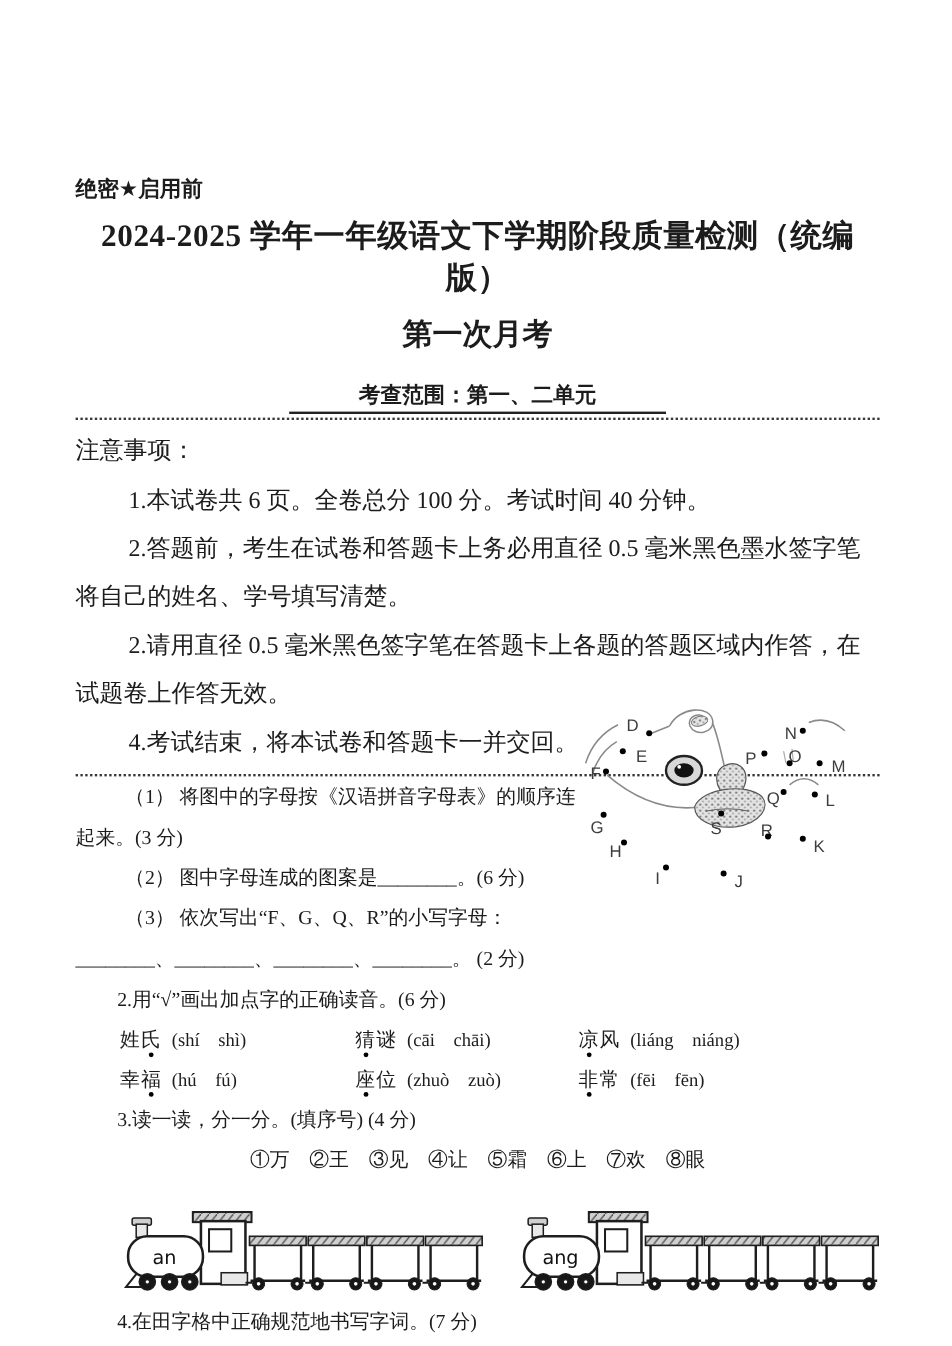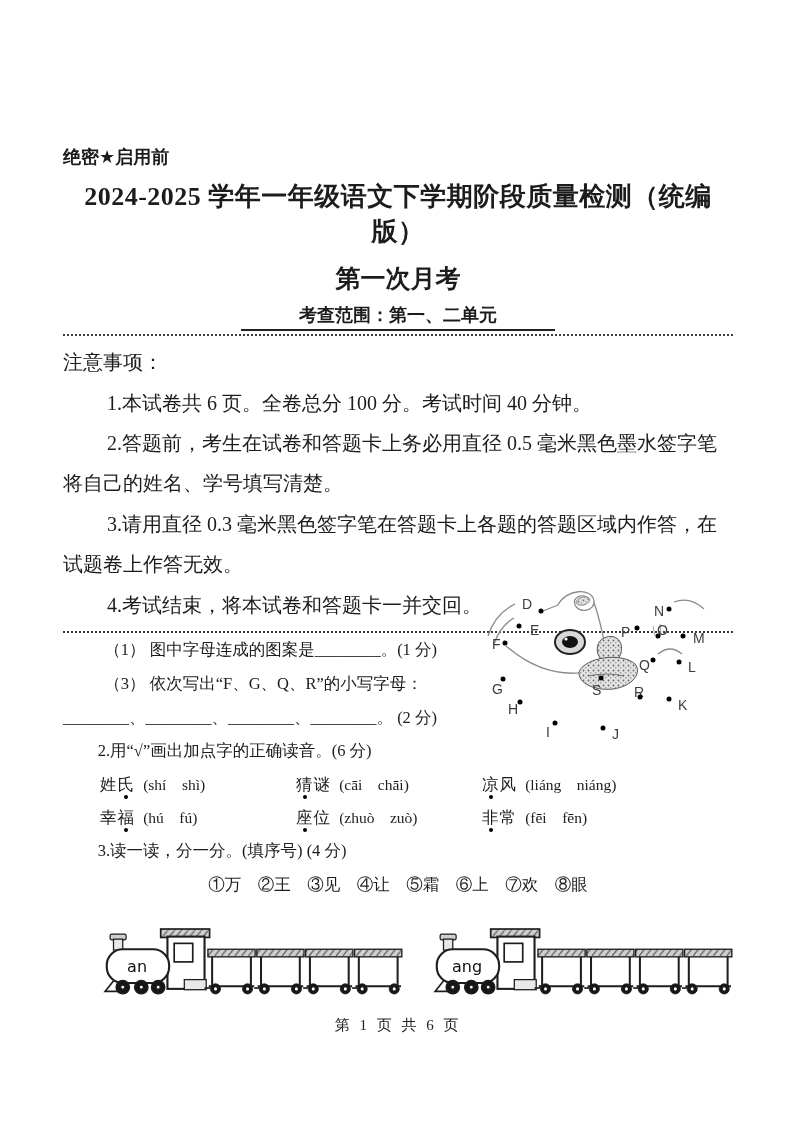--- a/index.html
+++ b/index.html
@@ -16,21 +16,21 @@
     font-family:"Liberation Sans","DejaVu Sans",sans-serif;
     font-weight:700;font-size:18px;line-height:1.3;
   }
   .title{
     text-align:center;font-weight:900;font-size:26px;
     margin-top:10px;letter-spacing:0.5px;line-height:1.35;
   }
   .exam-name{
     text-align:center;font-weight:900;font-size:25px;margin-top:12px;
   }
-  .scope{text-align:center;font-weight:800;font-size:18px;margin-top:10px;line-height:1.2;}
+  .scope{text-align:center;font-weight:800;font-size:18px;margin-top:24px;line-height:1.2;}
   .scope .scope-underline{
     display:inline-block;border-bottom:2px solid #222;padding:0 58px 3px 58px;
   }
   .dots{border:none;border-top:2px dotted #3a3a3a;margin:3px 0 0 0;height:0;}
   .dots2{margin-top:6px;}
   .notice{margin-top:6px;}
   .notice p{margin:0;font-size:20px;line-height:2.02;}
   .notice p.item{text-indent:2.2em;}
   .sec{font-size:16.5px;}
   .sec p{margin:0;line-height:2.05;}
@@ -84,27 +84,28 @@
     <div class="security">绝密★启用前</div>
     <div class="title">2024-2025 学年一年级语文下学期阶段质量检测（统编版）</div>
     <div class="exam-name">第一次月考</div>
     <div class="scope"><span class="scope-underline">考查范围：第一、二单元</span></div>
     <hr class="dots">
 
     <div class="notice">
       <p>注意事项：</p>
       <p class="item">1.本试卷共 6 页。全卷总分 100 分。考试时间 40 分钟。</p>
       <p class="item">2.答题前，考生在试卷和答题卡上务必用直径 0.5 毫米黑色墨水签字笔将自己的姓名、学号填写清楚。</p>
-      <p class="item">3.请用直径 0.3 毫米黑色签字笔在答题卡上各题的答题区域内作答，在试题卷上作答无效。</p>
+      <p class="item">2.请用直径 0.5 毫米黑色签字笔在答题卡上各题的答题区域内作答，在试题卷上作答无效。</p>
       <p class="item">4.考试结束，将本试卷和答题卡一并交回。</p>
     </div>
     <hr class="dots dots2">
 
     <div class="sec">
-      <p class="ind2 narrow">（1） 图中字母连成的图案是________。(1 分)</p>
+      <p class="ind2 narrow">（1） 将图中的字母按《汉语拼音字母表》的顺序连起来。(3 分)</p>
+      <p class="ind2 narrow">（2） 图中字母连成的图案是________。(6 分)</p>
       <p class="ind2 narrow">（3） 依次写出“F、G、Q、R”的小写字母： ________、________、________、________。  (2 分)</p>
 
       <p class="ind1">2.用“√”画出加点字的正确读音。(6 分)</p>
       <div class="q2grid">
         <div class="word-item">
           <span class="w"><span>姓</span><span class="dotted">氏</span><span></span></span>
           <span class="py">(shí　shì)</span>
         </div>
         <div class="word-item">
           <span class="w"><span></span><span class="dotted">猜</span><span>谜</span></span>
@@ -259,20 +260,21 @@
               <path d="M307,51 L307,86 M353,51 L353,86 M303,86 L357,86" stroke-width="2.4"></path>
               <circle cx="311" cy="89" r="6" fill="#171717"></circle>
                 <circle cx="349" cy="89" r="6" fill="#171717"></circle>
               <circle cx="311" cy="89" r="1.8" fill="#fff" stroke="none"></circle>
                 <circle cx="349" cy="89" r="1.8" fill="#fff" stroke="none"></circle>
             </g>
           </g>
         </svg>
       </div>
 
+      <p class="ind1" style="margin-top:4px;">4.在田字格中正确规范地书写字词。(7 分)</p>
     </div>
 
     <div class="footer">第 1 页 共 6 页</div>
   </div>
 
   <div class="puzzle">
     <svg width="258" height="178" viewBox="0 0 258 178">
       <defs>
         <pattern id="stip" width="5" height="5" patternUnits="userSpaceOnUse">
           <rect width="5" height="5" fill="#e3e3e3"></rect>

